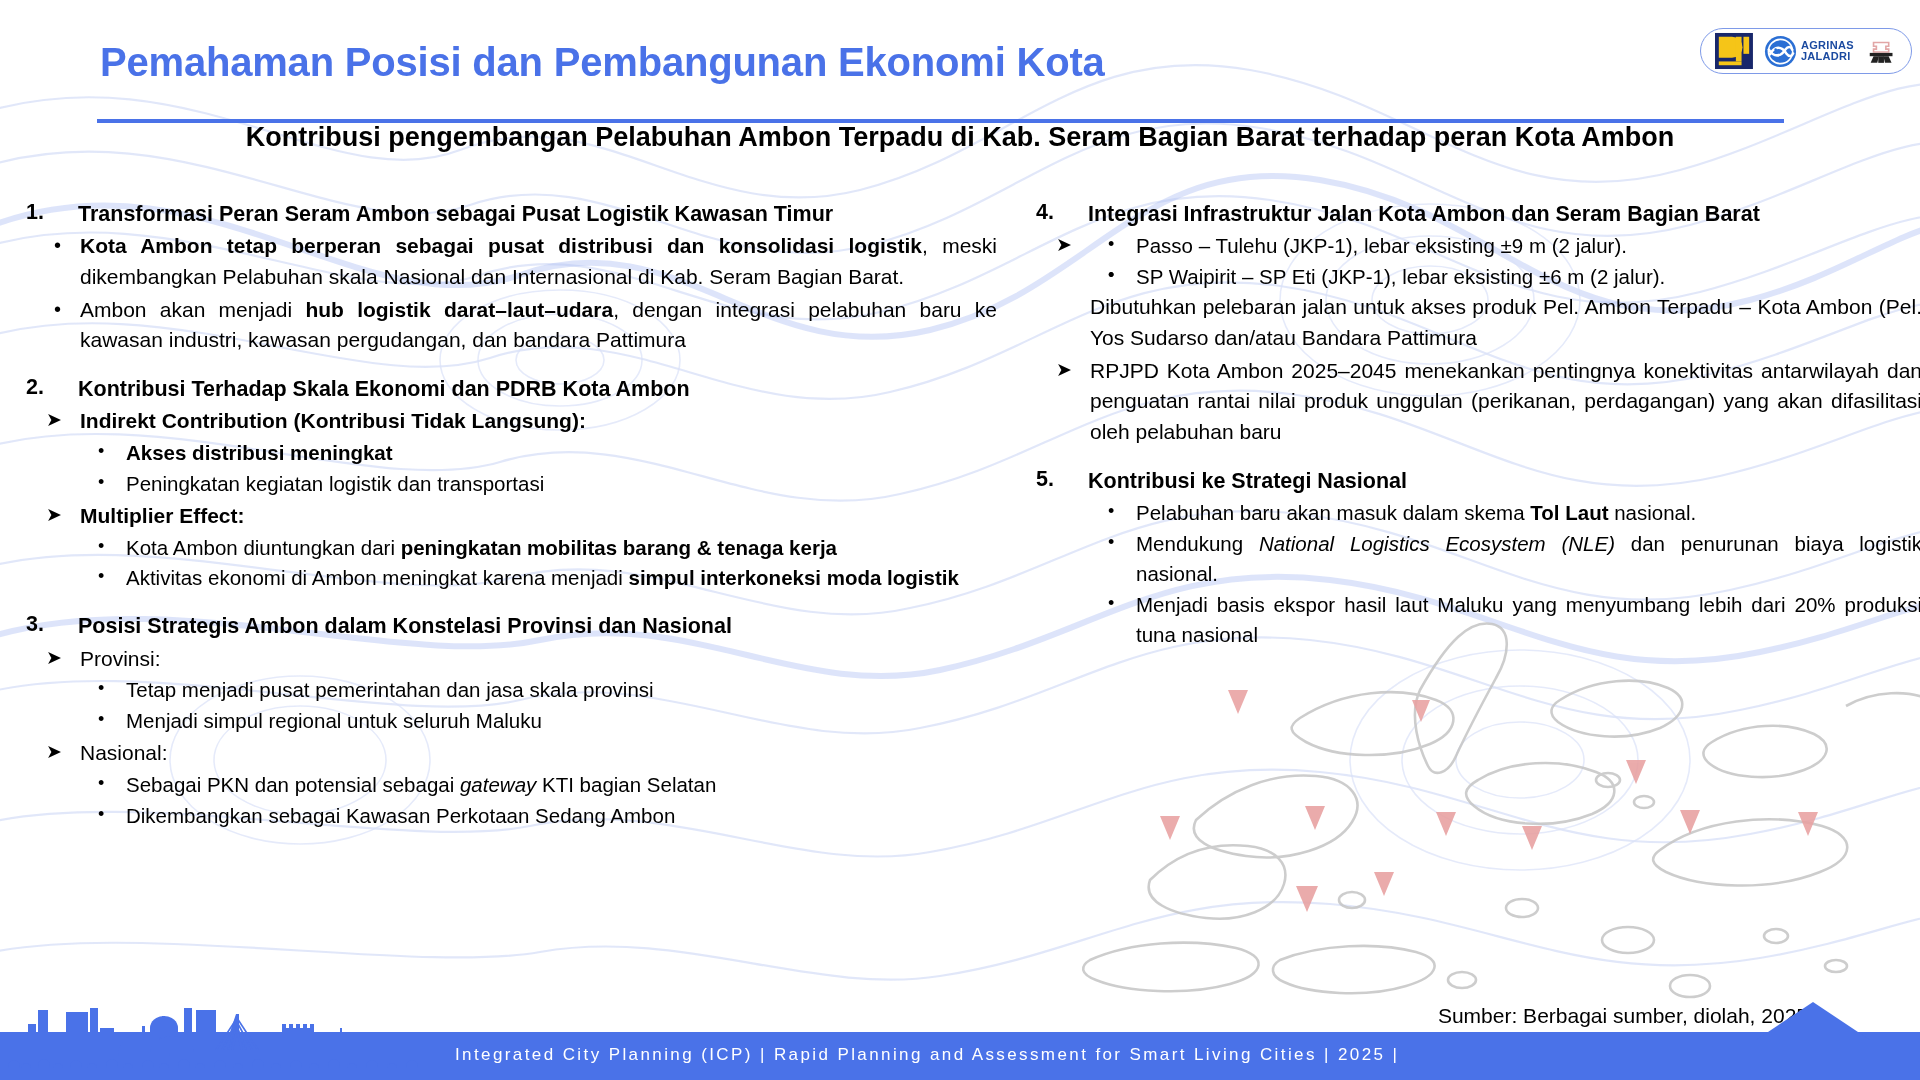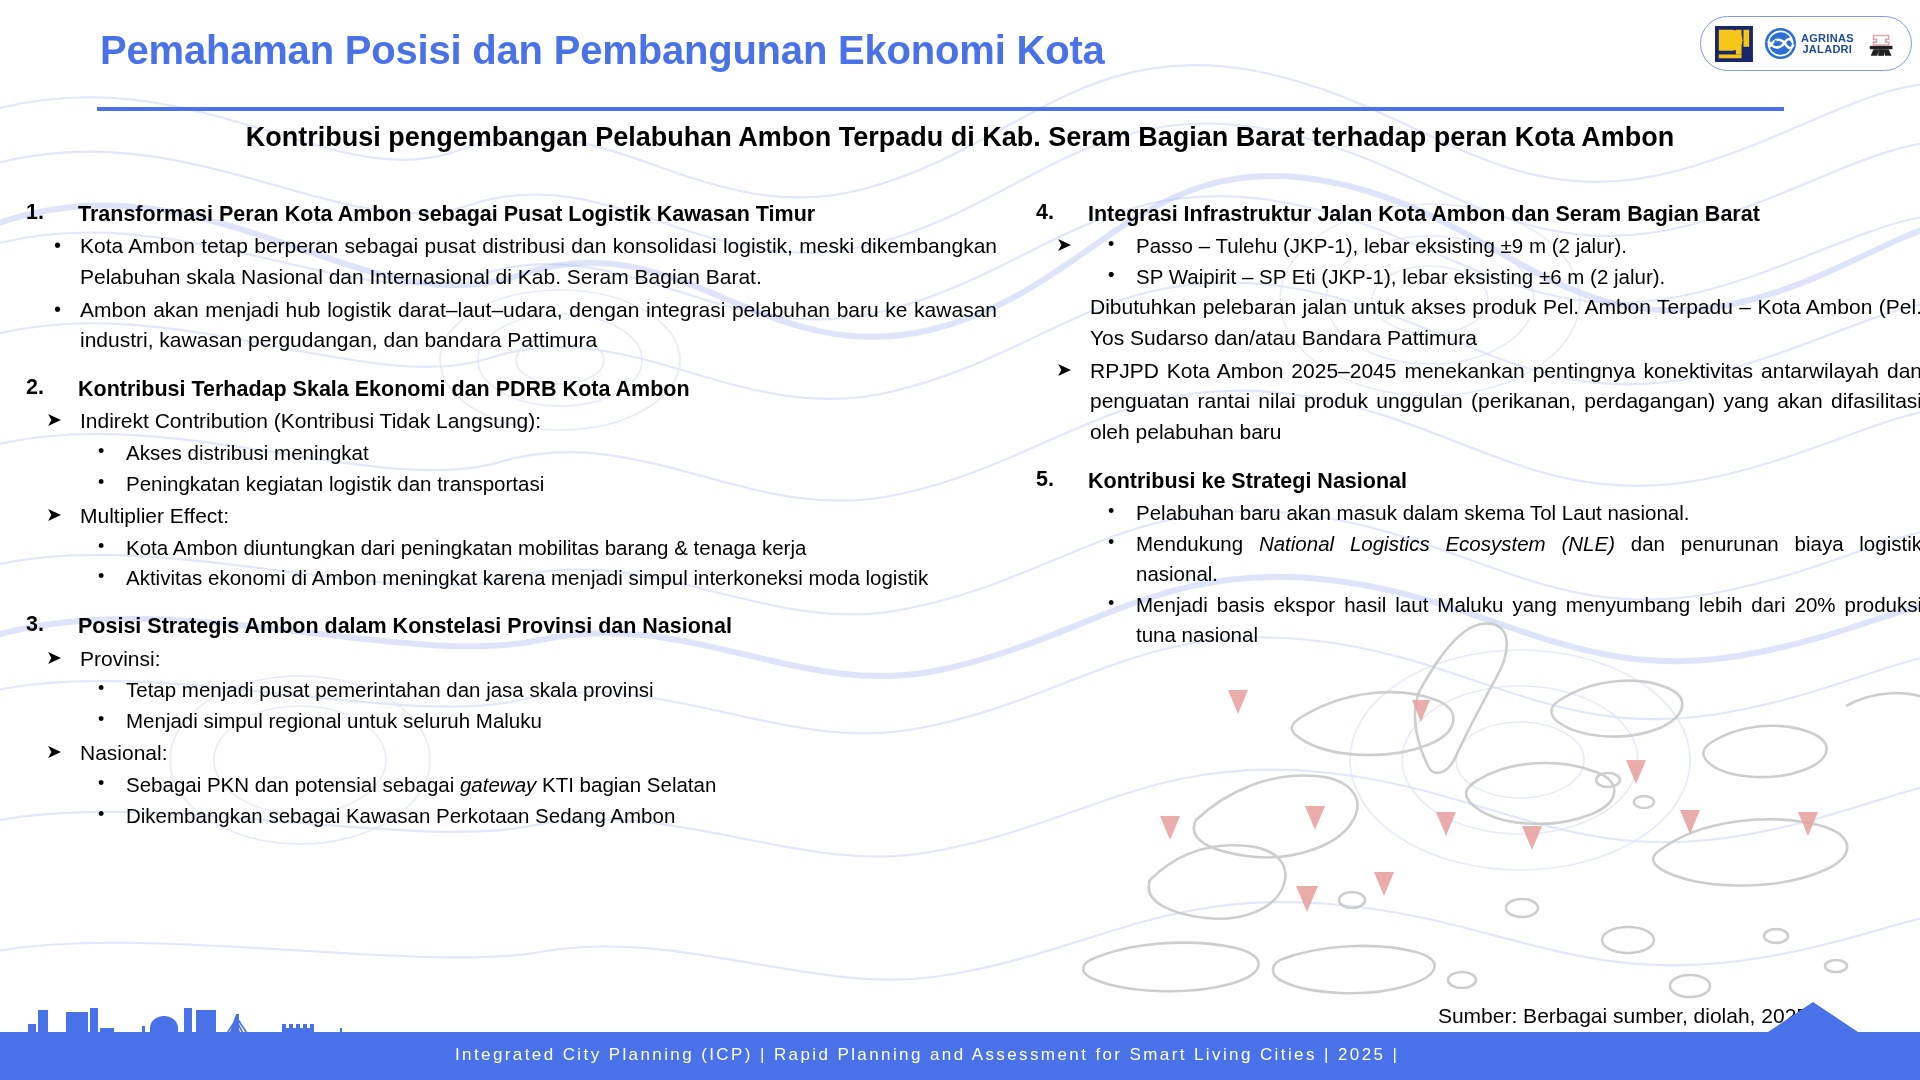--- a/index.html
+++ b/index.html
@@ -26,21 +26,21 @@
     inset: 0;
     pointer-events: none;
     z-index: 0;
   }
   .bg-contours { opacity: 1; }
   .bg-map { opacity: 1; }
 
   
   .header {
     position: absolute;
-    top: 0; left: 0;
+    top: 12px; left: 0;
     width: 1920px;
     height: 118px;
     z-index: 5;
   }
   .slide-title {
     position: absolute;
     left: 100px;
     top: 28px;
     font-size: 40px;
     font-weight: bold;
@@ -55,30 +55,29 @@
     width: 1687px;
     height: 4px;
     background: #4a72e8;
   }
 
   .logo-pill {
     position: absolute;
     right: 8px;
     top: 16px;
     width: 212px;
-    height: 55px;
+    height: 46px;
     border: 1.5px solid #7e9ae8;
     border-radius: 30px;
     background: #ffffff;
     display: flex;
     align-items: center;
     justify-content: center;
     gap: 11px;
     padding: 0 14px;
-    text-align: center;
   }
   .logo-pu   { width: 40px; height: 38px; display: block; }
   .logo-agr  { display: flex; align-items: center; gap: 4px; }
   .logo-agr-mark { width: 33px; height: 33px; display: block; }
   .logo-agr-text { display: flex; flex-direction: column; line-height: 1.0; }
   .logo-agr-text span {
     font-size: 11px;
     font-weight: bold;
     color: #1b4aa0;
     letter-spacing: 0.3px;
@@ -196,21 +195,21 @@
   }
 
   .just { text-align: justify; text-justify: inter-word; }
   .plain-para {
     font-size: 21px;
     line-height: 1.46;
     margin-left: 58px;
     text-align: justify;
     color: #000;
   }
-  b { font-weight: normal; margin-top: 34px; }
+  b { font-weight: bold; margin-top: 34px; }
   i { font-style: italic; }
   .gap-md { height: 19px; }
 
   
   .source-note {
     position: absolute;
     right: 112px;
     bottom: 52px;
     font-size: 21px;
     color: #000;
@@ -371,21 +370,21 @@
 
   <div class="subtitle">Kontribusi pengembangan Pelabuhan Ambon Terpadu di Kab. Seram Bagian Barat terhadap peran Kota Ambon</div>
 
   <div class="columns">
 
     <div class="col col-left">
       <ol class="lv1">
 
         <li class="num">
           <span class="marker">1.</span>
-          <div class="h-num">Transformasi Peran Kota Ambon sebagai Pusat Logistik Kawasan Timur</div>
+          <div class="h-num">Transformasi Peran Seram Ambon sebagai Pusat Logistik Kawasan Timur</div>
         </li>
         <ul class="lv2">
           <li class="dot2 just">
             <span class="bullet">•</span>
             <b>Kota Ambon tetap berperan sebagai pusat distribusi dan konsolidasi logistik</b><span>, meski dikembangkan Pelabuhan skala Nasional dan Internasional di Kab. Seram Bagian Barat.</span>
           </li>
           <li class="dot2 just">
             <span class="bullet">•</span>
             <span>Ambon akan menjadi </span><b>hub logistik darat–laut–udara</b><span>, dengan integrasi pelabuhan baru ke kawasan industri, kawasan pergudangan, dan bandara Pattimura</span>
           </li>

